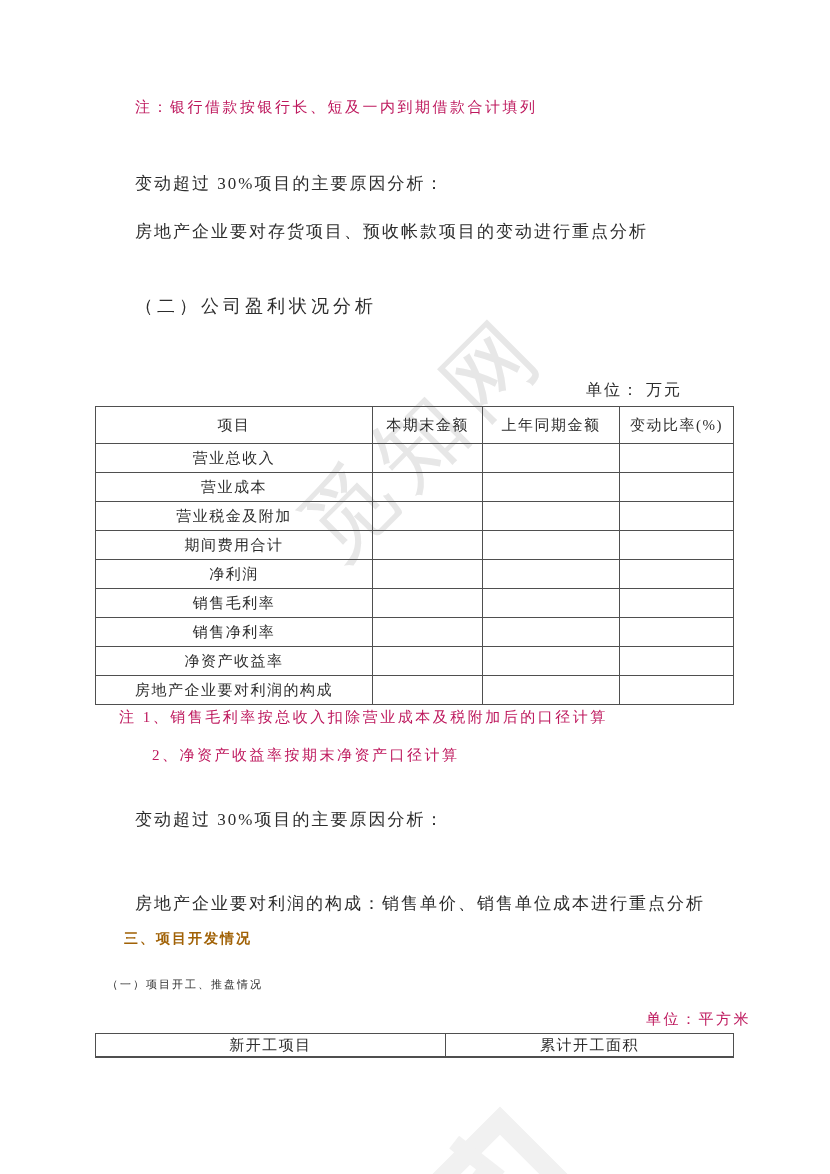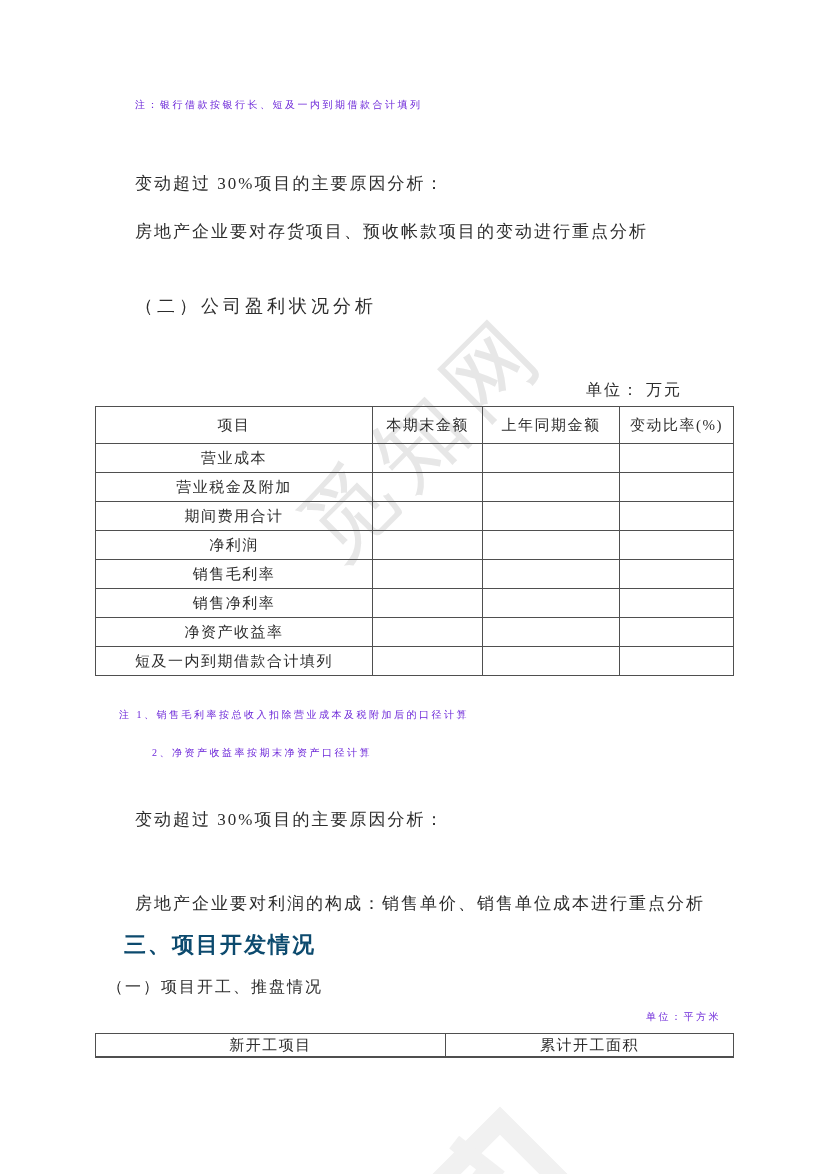--- a/index.html
+++ b/index.html
@@ -32,27 +32,27 @@
   }
   .wm-glyph-b{
     position:absolute;left:470px;top:1160px;width:16px;height:40px;
     background:#f1f1f1;transform:rotate(38deg);
   }
 
   
   .content{position:absolute;inset:0;z-index:1;}
   .abs{position:absolute;white-space:nowrap;}
 
-  .note-small{font-size:10px;letter-spacing:2.5px;color:#6d28d9;}
+  .note-small{font-size:15px;letter-spacing:2.5px;color:#be185d;}
   .para{font-size:17px;letter-spacing:2px;color:#2d2d2d;}
   .h2{font-size:18px;letter-spacing:4px;color:#2d2d2d;}
   .unit{font-size:16px;letter-spacing:2px;color:#2d2d2d;}
-  .h3{font-size:22px;letter-spacing:2px;font-weight:bold;
-      font-family:"DejaVu Sans","Liberation Sans",sans-serif;color:#0c4a6e;}
-  .h4{font-size:16px;letter-spacing:2px;color:#2d2d2d;}
+  .h3{font-size:14px;letter-spacing:2px;font-weight:bold;
+      font-family:"DejaVu Sans","Liberation Sans",sans-serif;color:#a16207;}
+  .h4{font-size:11px;letter-spacing:2px;color:#2d2d2d;}
 
   table{border-collapse:collapse;table-layout:fixed;background:transparent;}
   .doc-table{position:absolute;}
   .doc-table td,.doc-table th{
     border:1px solid #4f4f4f;
     font-weight:normal;
     font-size:15px;letter-spacing:1.5px;color:#2d2d2d;
     text-align:center;vertical-align:middle;
     padding:0;overflow:hidden;
   }
@@ -93,20 +93,26 @@
           <col style="width:114px">
       </colgroup>
       <tbody>
           <tr>
         <th>项目</th>
         <th>本期末金额</th>
         <th>上年同期金额</th>
         <th>变动比率(%)</th>
       </tr>
       <tr>
+        <td>营业总收入</td>
+        <td></td>
+        <td></td>
+        <td></td>
+      </tr>
+      <tr>
         <td>营业成本</td>
         <td></td>
         <td></td>
         <td></td>
       </tr>
       <tr>
         <td>营业税金及附加</td>
         <td></td>
         <td></td>
         <td></td>
@@ -135,21 +141,21 @@
         <td></td>
         <td></td>
       </tr>
       <tr>
         <td>净资产收益率</td>
         <td></td>
         <td></td>
         <td></td>
       </tr>
       <tr>
-        <td>短及一内到期借款合计填列</td>
+        <td>房地产企业要对利润的构成</td>
         <td></td>
         <td></td>
         <td></td>
       </tr>
     </tbody>
       </table>
 
     <div class="abs note-small" style="left:119px;top:708px;text-align:center;">注 1、销售毛利率按总收入扣除营业成本及税附加后的口径计算</div>
     <div class="abs note-small" style="left:152px;top:746px;font-family:Liberation Serif, serif;">2、净资产收益率按期末净资产口径计算</div>
 

